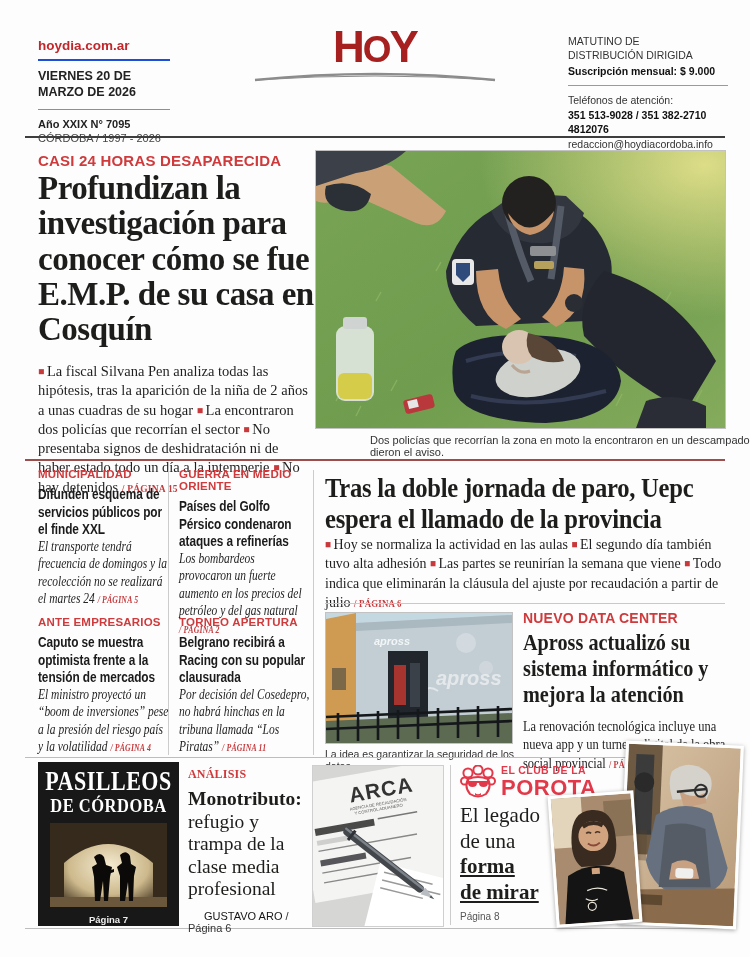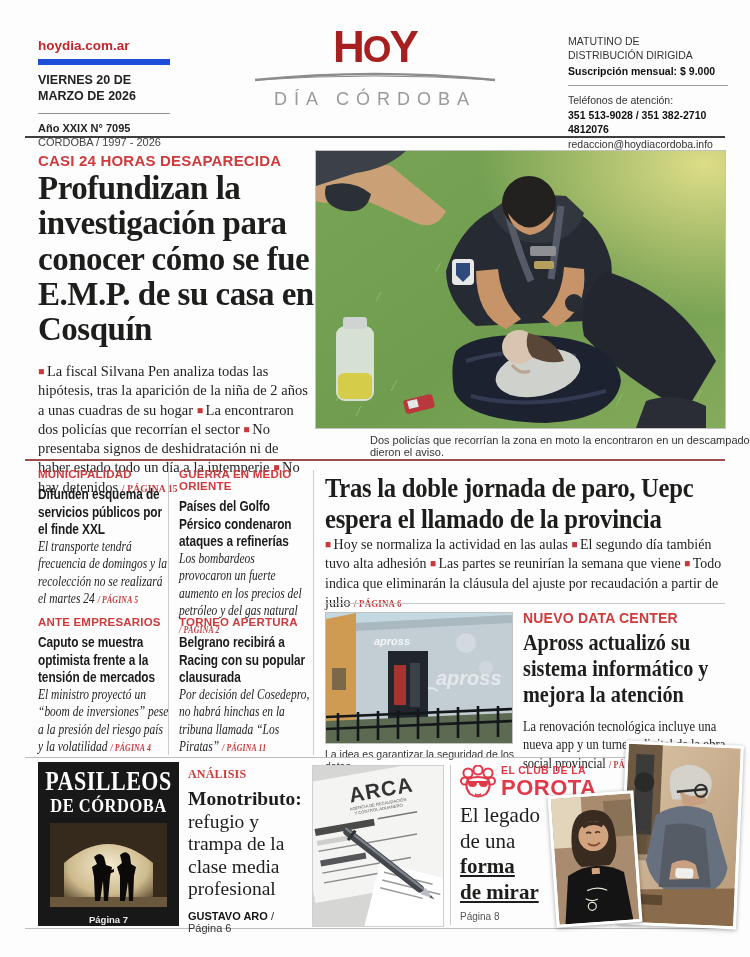--- a/index.html
+++ b/index.html
@@ -2,21 +2,21 @@
 <html><head>
 <meta charset="utf-8">
 <style>
   html,body{margin:0;padding:0;}
   body{width:750px;height:957px;background:#ffffff;font-family:"Liberation Sans",sans-serif;-webkit-font-smoothing:antialiased;}
   #page{position:relative;width:750px;height:957px;background:#fdfdfd;overflow:hidden;}
   .abs{position:absolute;}
 
   
   .mh-left{left:38px;top:38px;width:132px;}
-  .mh-site{font-size:13.5px;font-weight:800;color:#c2272c;padding-bottom:6px;border-bottom:6px solid #1d4ed8;}
+  .mh-site{font-size:13.5px;font-weight:800;color:#c2272c;padding-bottom:6px;border-bottom:2px solid #1d4ed8;}
   .mh-date{padding:7px 0 8px 0;border-bottom:1px solid #8f8f8f;font-size:12.5px;line-height:1.3;font-weight:800;color:#222;}
   .mh-ed{padding-top:8px;font-size:11px;font-weight:800;color:#222;}
   .mh-city{margin-top:2px;font-size:11px;color:#444;}
   .mh-center{left:230px;top:26px;width:290px;text-align:center;}
   .logo-hoy{font-size:44px;line-height:0.95;font-weight:900;color:#a6201f;letter-spacing:-2px;font-family:"Liberation Sans",sans-serif;}
   .logo-hoy .o{font-size:0.84em;}
   .logo-sub{margin-top:2px;font-size:18px;letter-spacing:7px;color:#9a9a9a;font-weight:400;}
   .mh-right{left:568px;top:34px;width:160px;font-size:10.5px;line-height:1.38;color:#333;}
   .mh-sub{font-weight:800;color:#101010;margin-top:1px;padding-bottom:7px;border-bottom:1px solid #9a9a9a;}
   .mh-phl{margin-top:7px;}
@@ -71,21 +71,21 @@
   .pas-t1{margin-top:7px;font-family:"Liberation Serif",serif;font-weight:700;font-size:22px;letter-spacing:.5px;transform:scaleY(1.2);}
   .pas-t2{font-family:"Liberation Serif",serif;font-weight:700;font-size:16.5px;letter-spacing:.5px;transform:scaleY(1.2);margin-top:1px;}
   .pas-img{margin-top:7px;}
   .pas-page{font-size:9.5px;font-weight:700;color:#eee;margin-top:3px;}
 
   .analisis{left:188px;top:767px;width:121px;}
   .an-kicker{font-size:12px;font-family:Liberation Serif, serif;}
   .an-head{margin-top:6px;font-family:"Liberation Serif",serif;font-size:19.5px;line-height:1.16;color:#1d1d1b;}
   .an-head .hb{font-weight:700;}
   .an-by{margin-top:9px;font-size:11px;color:#333;}
-  .an-by .bb{font-weight:700;color:#141414;}
+  .an-by .bb{font-weight:400;color:#141414;margin-left:16px;}
 
   .ph-arca{left:312px;top:765px;width:130px;height:160px;border:1px solid #cfcfcf;}
 
   .porota{left:460px;top:765px;width:266px;height:163px;}
   .po-brand{display:flex;align-items:center;gap:5px;}
   .po-bt{line-height:1;}
   .po-l1{font-size:10.5px;font-weight:800;color:#e2394a;letter-spacing:.4px;}
   .po-l2{font-size:22px;font-weight:900;color:#e2394a;letter-spacing:.5px;margin-top:1px;}
   .po-head{position:absolute;left:0;top:38px;width:112px;font-family:"Liberation Serif",serif;font-size:21px;line-height:1.22;color:#1d1d1b;}
   .po-head .pl{display:block;font-weight:400;}
@@ -110,21 +110,20 @@
     <div class="mh-ed">Año XXIX N° 7095</div>
     <div class="mh-city">CÓRDOBA / 1997 - 2026</div>
   </div>
 
   <div class="abs mh-center">
     <div class="logo-hoy"><span>H</span><span class="o">O</span><span>Y</span></div>
     <svg width="250" height="15" viewBox="0 0 250 15">
       <path d="M5,12 Q125,0 245,12" fill="none" stroke="#8c8c8c" stroke-width="2.6"></path>
       <path d="M5,12 Q125,4 245,12" fill="none" stroke="#8c8c8c" stroke-width="1"></path>
     </svg>
-    <div class="logo-sub">DÍA CÓRDOBA</div>
   </div>
 
   <div class="abs mh-right">
     <div>MATUTINO DE</div>
     <div>DISTRIBUCIÓN DIRIGIDA</div>
     <div class="mh-sub">Suscripción mensual: $ 9.000</div>
     <div class="mh-phl">Teléfonos de atención:</div>
     <div class="mh-ph">351 513-9028 / 351 382-2710</div>
     <div class="mh-ph">4812076</div>
     <div>redaccion@hoydiacordoba.info</div>

